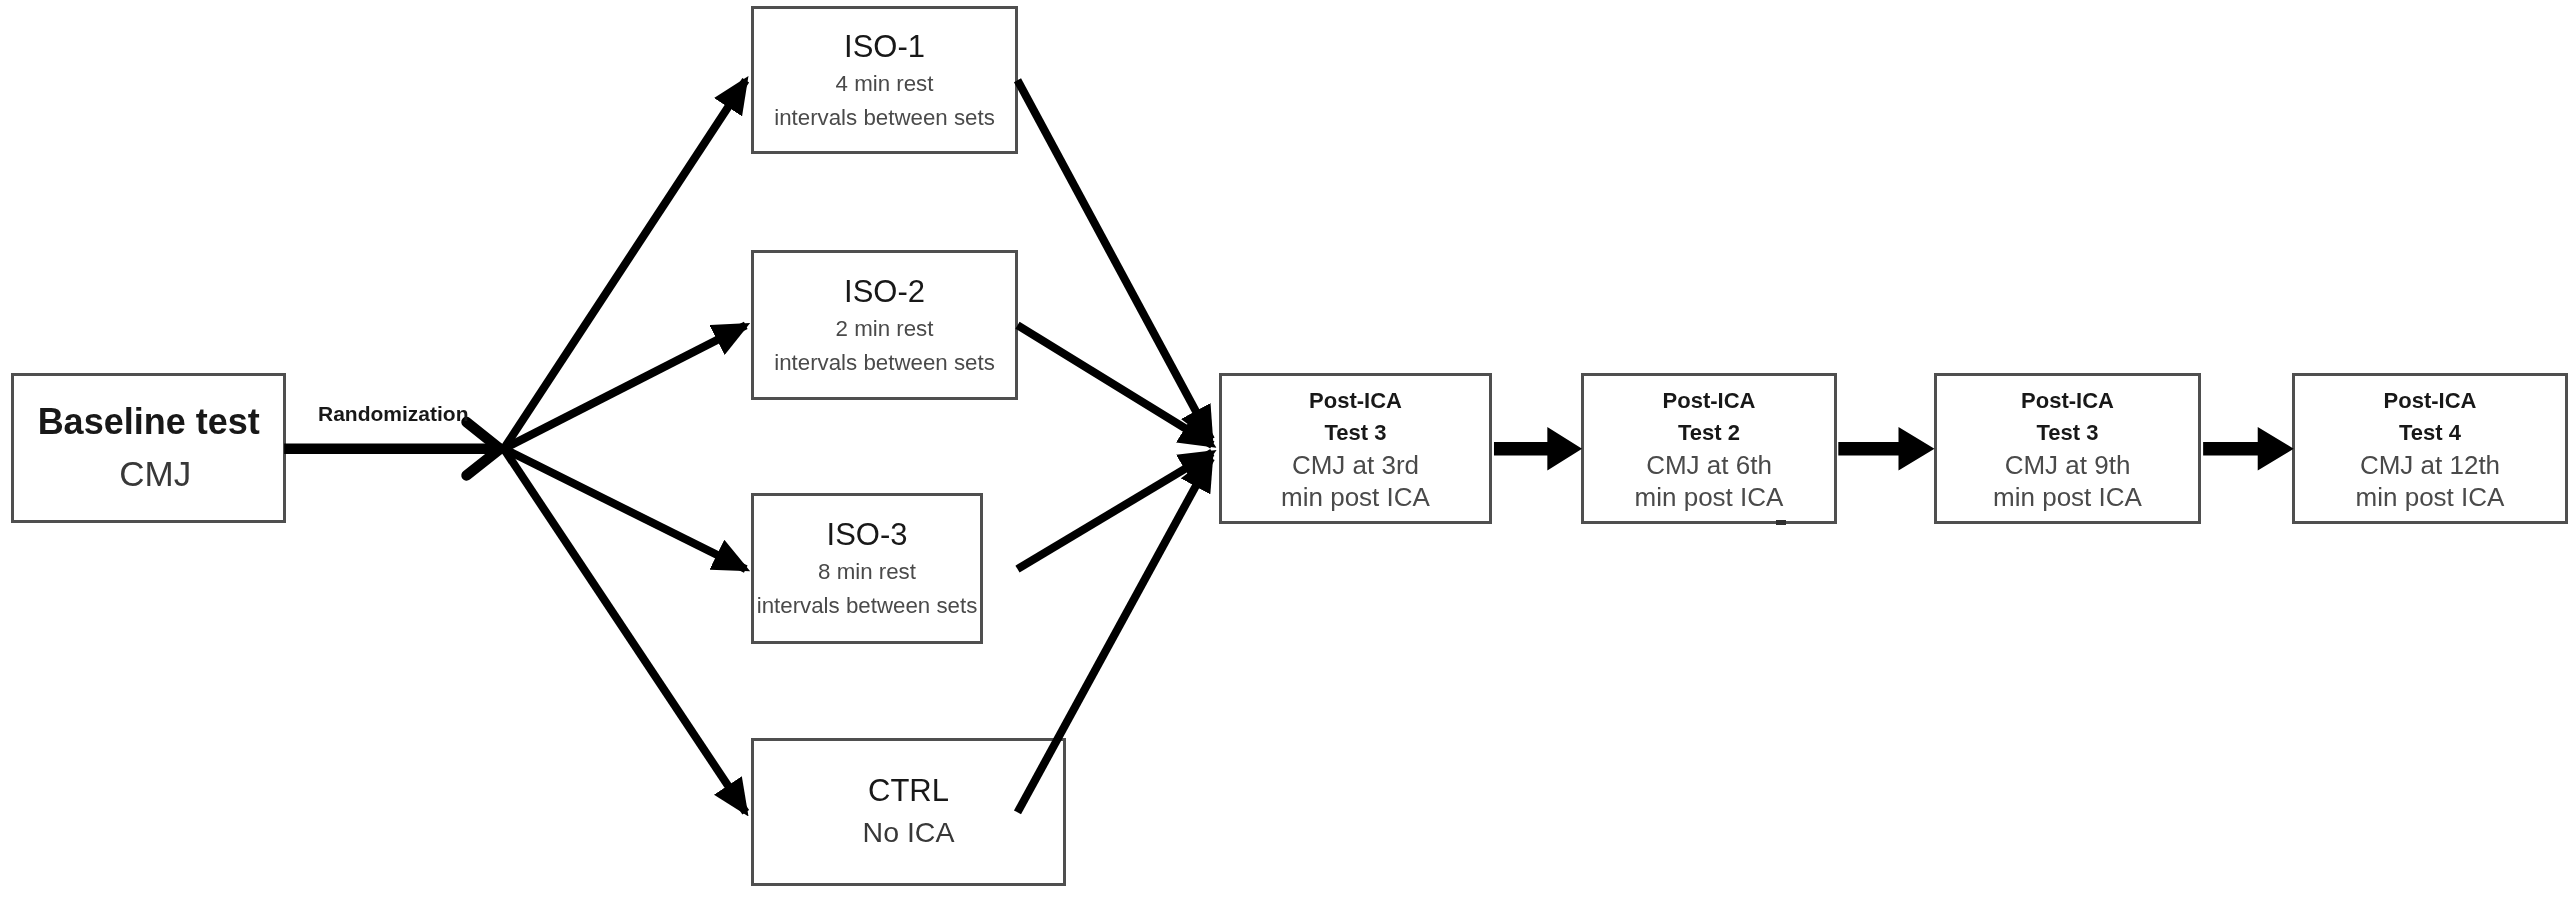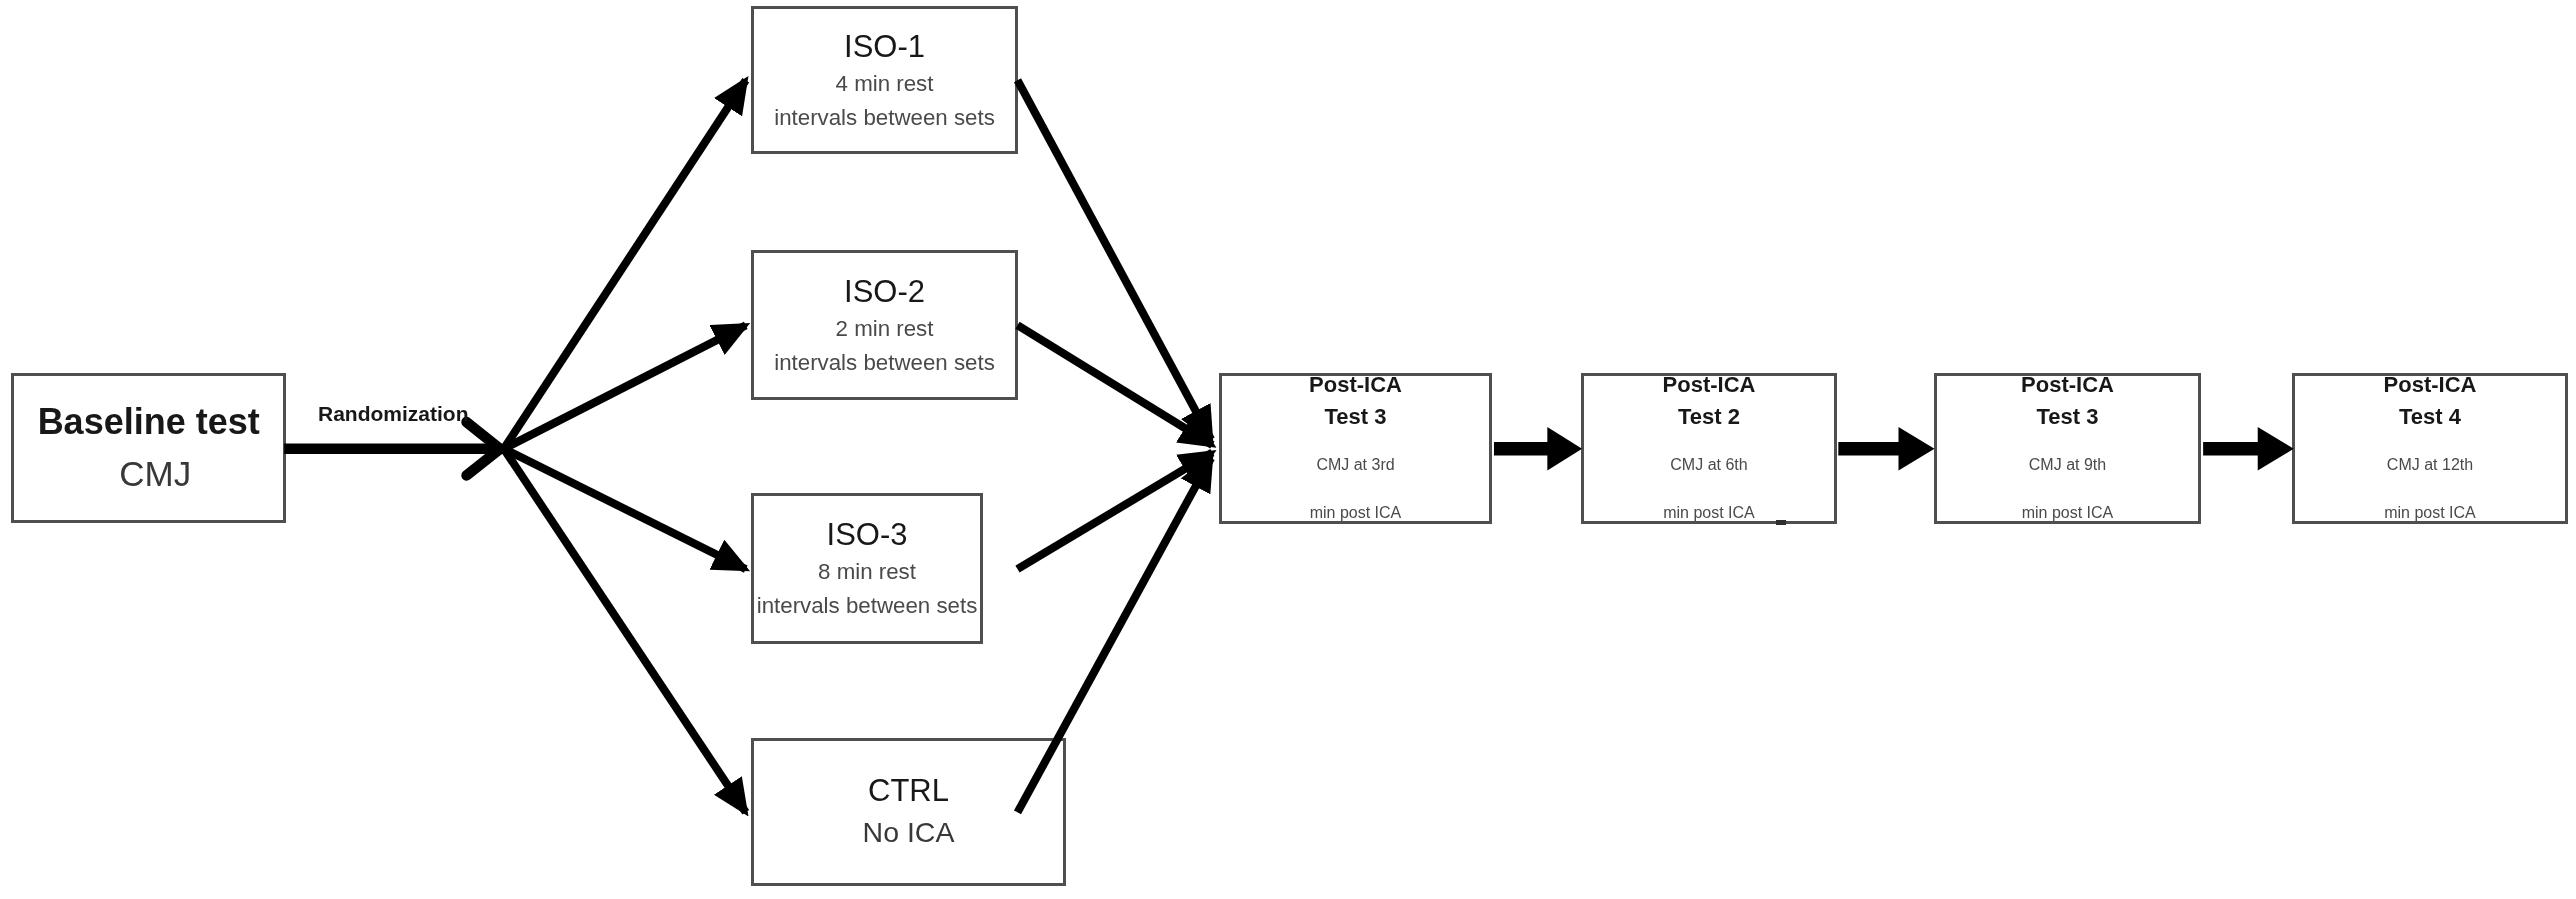--- a/index.html
+++ b/index.html
@@ -34,21 +34,21 @@
     justify-content:center;
     text-align:center;
     z-index:1;
   }
   .t-xl{font-size:36px;font-weight:bold;line-height:52px;color:var(--title-text);}
   .s-xl{font-size:35px;line-height:52px;color:var(--subtitle-text);margin-left:13px;}
   .t-lg{font-size:31px;font-weight:normal;line-height:41px;color:var(--title-text);}
   .b-md{font-size:22.3px;line-height:34px;color:var(--body-text);}
   .s-lg{font-size:28.5px;line-height:43px;color:var(--subtitle-text);}
   .t-sm{font-size:22px;font-weight:bold;line-height:32px;color:var(--title-text);}
-  .b-sm{font-size:16px;line-height:32px;color:var(--body-text);margin-top:16px;}
+  .b-sm{font-size:26px;line-height:32px;color:var(--body-text);}
   .edge-label{
     position:absolute;
     left:294px;top:402px;
     font-size:21px;font-weight:bold;
     color:var(--title-text);
     z-index:3;
     margin-left:24px;
   }
   #arrows{
     position:absolute;left:0;top:0;

